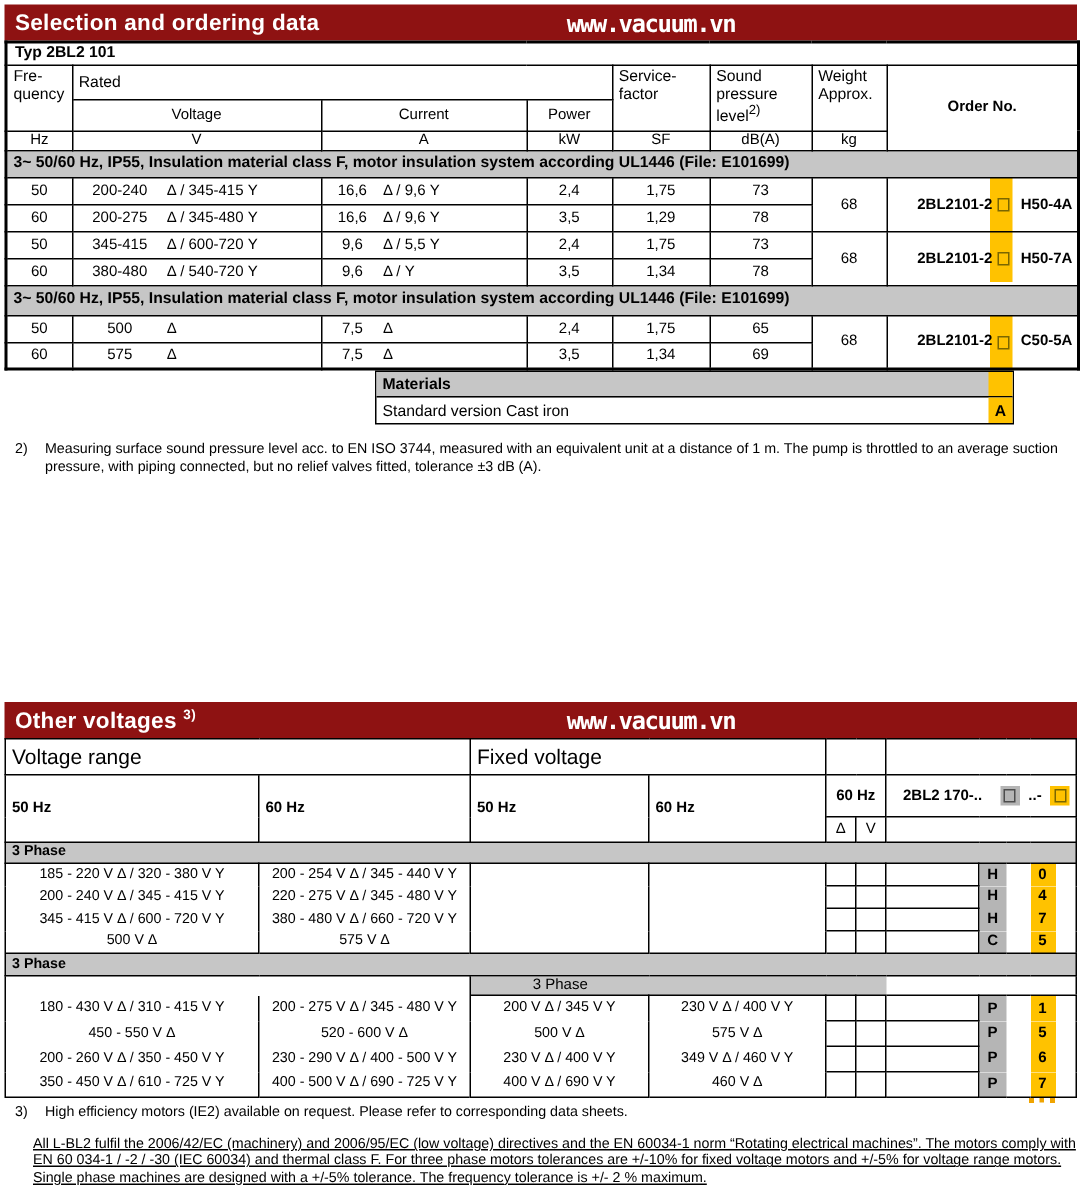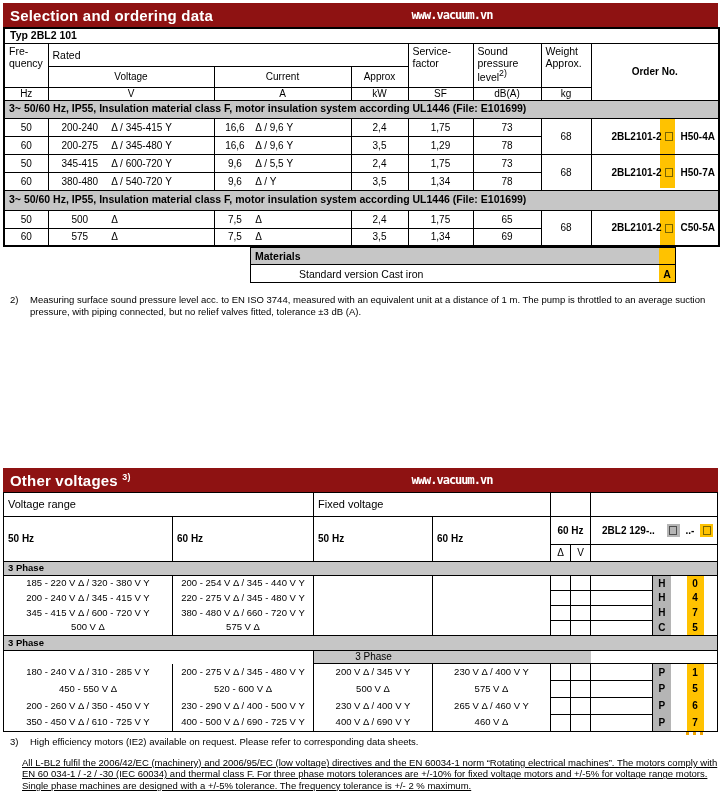--- a/index.html
+++ b/index.html
@@ -3,22 +3,22 @@
 <meta charset="utf-8">
 <style>
   html,body{margin:0;padding:0;background:#fff;}
   .page{position:relative;width:721px;height:792px;background:#fff;overflow:hidden;
         font-family:"Liberation Sans",sans-serif;color:#000;}
   
   .redbar{position:absolute;left:3px;width:715px;height:24px;background:#8e1212;color:#fff;
           display:flex;align-items:center;}
   .redbar .bar-title{font-size:15px;font-weight:bold;padding-left:7px;letter-spacing:.2px;}
   .redbar sup{font-size:9px;font-weight:bold;}
-  .watermark{position:absolute;left:374px;top:0;width:150px;height:24px;display:flex;align-items:center;justify-content:center;
-             font-family:"DejaVu Sans Mono",monospace;font-weight:bold;font-size:12px;letter-spacing:-1px;color:#fff;}
+  .watermark{position:absolute;left:356px;top:0;width:150px;height:24px;display:flex;align-items:center;justify-content:center;
+             font-family:"DejaVu Sans Mono",monospace;font-weight:bold;font-size:16px;letter-spacing:-1px;color:#fff;}
   table{border-collapse:collapse;table-layout:fixed;}
   td{padding:0;vertical-align:middle;font-size:10px;line-height:1.12;overflow:hidden;}
   .ctr{text-align:center;}
   .bold{font-weight:bold;}
   .pre{white-space:pre-line;}
   .band td{background:#c6c6c6;font-weight:bold;font-size:10.5px;padding-left:4px;}
   .ph{display:inline-block;width:6px;height:7px;border:1px solid #7a6600;background:transparent;}
   .ph.g{border-color:#4d4d4d;}
   
   .sec1{position:absolute;left:3px;top:3px;width:715px;}
@@ -39,33 +39,33 @@
   .oline .osuf{flex:1;text-align:left;padding-left:4px;}
   
   .vstripe{position:absolute;left:660px;width:15px;background:#ffc200;}
   .dotline{position:absolute;left:686px;top:732px;width:17px;height:0;border-top:3px dotted #f0a400;}
   
   .materials{position:absolute;left:250px;top:247px;width:424px;border:1px solid #000;}
   .materials .mrow{display:flex;align-items:stretch;justify-content:flex-end;}
   .materials .mhead{height:16px;background:#c6c6c6;border-bottom:1px solid #000;}
   .materials .mhead .mtxt{font-weight:bold;}
   .materials .mtxt{flex:1;display:flex;align-items:center;padding-left:4px;font-size:10.5px;}
-  .materials .mdata{height:17px;margin-left:44px;}
+  .materials .mdata{height:17px;}
   .materials .ycell{flex:0 0 16px;background:#ffc200;display:flex;align-items:center;justify-content:center;
                     font-weight:bold;font-size:10.5px;}
   
   .footnote{position:absolute;display:flex;font-size:9.5px;line-height:1.25;}
   .footnote .fmark{flex:0 0 20px;}
   .footnote .ftext{flex:1;}
   .fpara{position:absolute;left:22px;top:757px;width:708px;font-size:9.5px;line-height:1.2;text-decoration:underline;}
   
   .sec2{position:absolute;left:3px;top:468px;width:715px;}
   .t2{width:715px;border:1.5px solid #000;}
   .t2 td{font-size:9.5px;}
-  .t2 .gh td{border:1px solid #000;font-size:11px;padding-left:4px;}
+  .t2 .gh td{border:1px solid #000;font-size:14px;padding-left:4px;}
   .t2 .hz td{border:1px solid #000;font-weight:bold;font-size:10px;padding-left:4px;}
   .t2 .hz .hzc{text-align:center;padding-left:0;}
   .t2 .dv td{border:1px solid #000;text-align:center;font-size:10px;}
   .t2 .band td{border:1px solid #000;}
   .t2 .ohead{display:flex;align-items:center;font-weight:bold;font-size:10px;}
   .t2 .ohead .seg{display:flex;align-items:center;justify-content:center;}
   .t2 .ohead .w62{flex:0 0 62px;justify-content:flex-start;padding-left:7px;}
   .t2 .ohead .w18{flex:0 0 18px;}
   .t2 .ohead .w16{flex:0 0 16px;}
   .t2 .ohead .w17{flex:0 0 17px;}
@@ -124,21 +124,21 @@
 pressure
 level</span><sup>2)</sup>
         </td>
         <td rowspan="2" class="hl pre">Weight
 Approx.</td>
         <td rowspan="3" class="ctr bold">Order No.</td>
       </tr>
       <tr style="height:21px">
         <td class="ctr">Voltage</td>
         <td class="ctr">Current</td>
-        <td class="ctr">Approx</td>
+        <td class="ctr">Power</td>
       </tr>
       <tr class="units" style="height:13px">
         <td>Hz</td>
         <td>V</td>
         <td>A</td>
         <td>kW</td>
         <td>SF</td>
         <td>dB(A)</td>
         <td>kg</td>
       </tr>
@@ -339,21 +339,21 @@
         <td colspan="5"></td>
       </tr>
       <tr class="hz" style="height:28px">
         <td rowspan="2">50 Hz</td>
         <td rowspan="2">60 Hz</td>
         <td rowspan="2">50 Hz</td>
         <td rowspan="2">60 Hz</td>
         <td colspan="2" class="hzc">60 Hz</td>
         <td colspan="5">
           <div class="ohead">
-            <span class="seg w62">2BL2 129-..</span>
+            <span class="seg w62">2BL2 170-..</span>
             <span class="seg w18">
                   <span class="cbox gray">
                     <span class="ph g"></span>
                   </span>
                 </span>
             <span class="seg w16">..-</span>
             <span class="seg w17">
                   <span class="cbox yellow">
                     <span class="ph"></span>
                   </span>
@@ -430,21 +430,21 @@
           </tr>
       <tr style="height:13px">
         <td colspan="2" class="subL"></td>
         <td colspan="4" class="subG">
               <div class="subLbl">3 Phase</div>
             </td>
         <td colspan="5" class="subR"></td>
       </tr>
 
       <tr class="srow" style="height:17px">
-        <td class="vr">180 - 240 V Δ / 310 - 285 V Y</td>
+        <td class="vr">180 - 430 V Δ / 310 - 415 V Y</td>
         <td class="vr">200 - 275 V Δ / 345 - 480 V Y</td>
         <td class="vr">200 V Δ / 345 V Y</td>
         <td class="vr">230 V Δ / 400 V Y</td>
         <td class="sq"></td>
             <td class="sq"></td>
             <td class="sq"></td>
         <td class="lc">P</td>
         <td></td>
         <td class="dc">1</td>
         <td></td>
@@ -459,21 +459,21 @@
             <td class="sq"></td>
         <td class="lc">P</td>
         <td></td>
         <td class="dc">5</td>
         <td></td>
       </tr>
       <tr class="srow" style="height:17px">
         <td class="vr">200 - 260 V Δ / 350 - 450 V Y</td>
         <td class="vr">230 - 290 V Δ / 400 - 500 V Y</td>
         <td class="vr">230 V Δ / 400 V Y</td>
-        <td class="vr">265 V Δ / 460 V Y</td>
+        <td class="vr">349 V Δ / 460 V Y</td>
         <td class="sq"></td>
             <td class="sq"></td>
             <td class="sq"></td>
         <td class="lc">P</td>
         <td></td>
         <td class="dc">6</td>
         <td></td>
       </tr>
       <tr class="srow" style="height:17px">
         <td class="vr">350 - 450 V Δ / 610 - 725 V Y</td>

